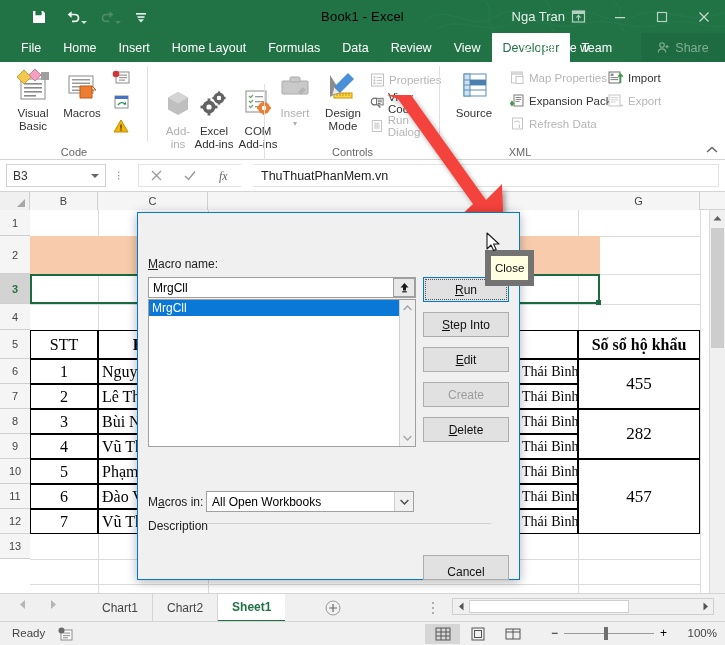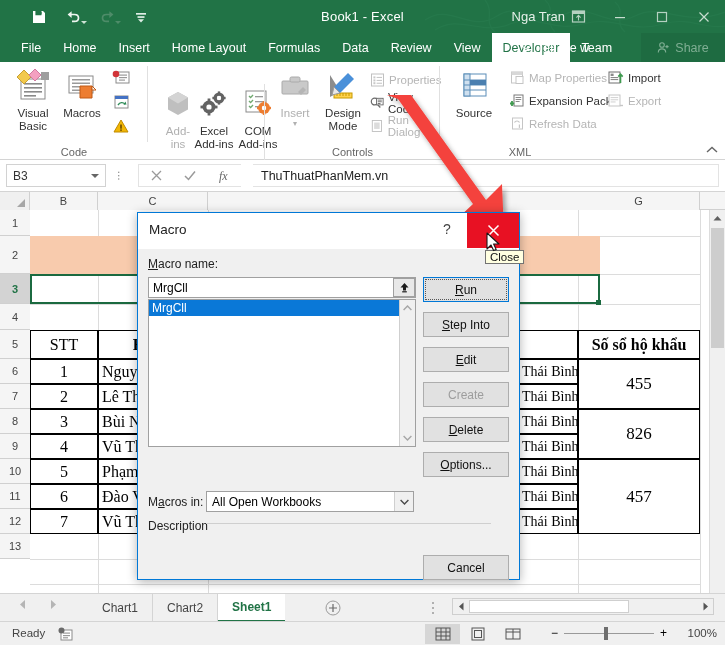--- a/index.html
+++ b/index.html
@@ -19,21 +19,21 @@
   }
   .tb-swirl { position:absolute; right:0; top:0; width:300px; height:33px; opacity:.35; }
   .qat { position:absolute; left:22px; top:0; height:33px; display:flex; align-items:center; gap:0px; }
   .qat-btn { width:34px; height:26px; display:flex; align-items:center; justify-content:center; position:relative; }
   .qat-btn svg { display:block; }
   .qat-caret { position:absolute; right:3px; bottom:6px; width:0;height:0;
     border-left:3px solid transparent;border-right:3px solid transparent;border-top:3.5px solid #cfe3d6; }
   .title-text {
     position:absolute; left:0; top:0; width:725px; height:33px;
     display:flex; align-items:center; justify-content:center;
-    font-size:13px; color:#ffffff; letter-spacing:.2px;
+    font-size:13px; color:#000000; letter-spacing:.2px;
   }
   .user-name { position:absolute; right:160px; top:9px; font-size:13px; color:#e6f0e9; }
   .win-btns { position:absolute; right:0; top:0; height:33px; display:flex; }
   .win-btn { width:42px; height:33px; display:flex; align-items:center; justify-content:center; }
   .win-btn svg { display:block; opacity:.85 }
 
   
   .tabbar {
     position:absolute; left:0; top:33px; width:725px; height:29px;
     background:#217346;
@@ -157,21 +157,21 @@
     display:flex; align-items:center; justify-content:center; font-size:12px; color:#111;
   }
   .dbtn.primary { border:1px solid #0078d7; outline:none; }
   .dbtn.primary .inner { position:absolute; left:1px; right:1px; top:1px; bottom:1px; border:1px dotted #555; }
   .dbtn.dis { color:#9d9d9d; }
   .combo { position:absolute; left:68px; top:242px; width:208px; height:21px; background:#fff; border:1px solid #a0a0a0;
     display:flex; align-items:center; padding-left:5px; font-size:12px; color:#000;}
   .combo .cb-btn { position:absolute; right:0; top:0; width:19px; height:19px; background:#f0f0f0; border-left:1px solid #cfcfcf;
     display:flex; align-items:center; justify-content:center;}
   .desc-line { position:absolute; left:68px; top:274px; width:285px; height:1px; background:#cfcfcf; }
-  .tooltip { position:absolute; left:485px; top:250px; background:#ffffe1; border:1px solid #737373; padding:0 4px;
+  .tooltip { position:absolute; left:485px; top:250px; background:#ffffe1; border:6px solid #737373; padding:6px 4px;
     font-size:11.5px; color:#111; }
   .cursor { position:absolute; left:486px; top:232px; }
 
   .arrow { position:absolute; left:385px; top:95px; pointer-events:none; }
   u { text-decoration: underline; }
 </style>
 </head>
 <body>
 
 <div class="app">
@@ -689,21 +689,21 @@
       <div class="bx" style="left:0;   top:299px; width:68px;  height:25px;"></div>
       <div class="bx" style="left:68px;  top:299px; width:110px; height:25px;"></div>
       <div class="bx" style="left:488px; top:299px; width:60px;  height:25px;"></div>
       <div class="cell" style="left:0; top:299px; width:68px; height:25px; justify-content:center; font-size:16px;">7</div>
       <div class="cell" style="left:72px; top:299px; width:106px; height:25px; font-size:16px;">Vũ Thị N</div>
       <div class="cell" style="left:492px; top:299px; width:56px; height:25px; font-size:14px;">Thái Bình</div>
 
       <div class="bx" style="left:548px; top:149px; width:122px; height:50px;"></div>
       <div class="cell" style="left:548px; top:149px; width:122px; height:50px; justify-content:center; font-size:17px;">455</div>
       <div class="bx" style="left:548px; top:199px; width:122px; height:50px;"></div>
-      <div class="cell" style="left:548px; top:199px; width:122px; height:50px; justify-content:center; font-size:17px;">826</div>
+      <div class="cell" style="left:548px; top:199px; width:122px; height:50px; justify-content:center; font-size:17px;">282</div>
       <div class="bx" style="left:548px; top:249px; width:122px; height:75px;"></div>
       <div class="cell" style="left:548px; top:249px; width:122px; height:75px; justify-content:center; font-size:17px;">457</div>
 
       <div class="selbox" style="left:0; top:64px; width:570px; height:30px;"></div>
       <div class="selhandle" style="left:566px; top:90px;"></div>
     </div>
 
     <div class="vscroll">
       <div class="vs-arrow" style="top:0;">
         <svg width="9" height="7" viewBox="0 0 9 7">
@@ -801,29 +801,20 @@
       <filter id="shd" x="-30%" y="-30%" width="180%" height="180%">
         <feDropShadow dx="3" dy="4" stdDeviation="2.5" flood-color="#000" flood-opacity="0.35"></feDropShadow>
       </filter>
     </defs>
     <g filter="url(#shd)" fill="#F4433C">
       <path d="M2 0 L26 0 L101 105 L117 89 L119 138 L72 124 L88 109 L13 4 Z"></path>
     </g>
   </svg>
 
   <div class="dialog">
-    <div class="dlg-title">
-      <span class="t">Macro</span>
-      <span class="dlg-help">?</span>
-      <div class="dlg-close">
-        <svg width="15" height="15" viewBox="0 0 15 15">
-            <path d="M2.5 2.5l10 10M12.5 2.5l-10 10" stroke="#fff" stroke-width="1.5"></path>
-          </svg>
-      </div>
-    </div>
 
     <div class="dlg-body">
       <span class="lbl" style="left:10px; top:8px;"><u>M</u>acro name:</span>
 
       <div class="dlg-input">
         <span>MrgCll</span>
         <span class="inp-btn">
           <svg width="11" height="11" viewBox="0 0 11 11">
               <path d="M5.5 1l4 4.5H7v3H4v-3H1.5z" fill="#1a1a1a"></path>
               <rect x="3.2" y="9.2" width="4.6" height="1.2" fill="#1a1a1a"></rect>
@@ -856,24 +847,21 @@
       </div>
       <div class="dbtn" style="top:98px;">
         <span><u>E</u>dit</span>
       </div>
       <div class="dbtn dis" style="top:133px;">
         <span>Create</span>
       </div>
       <div class="dbtn" style="top:168px;">
         <span><u>D</u>elete</span>
       </div>
-      <div class="dbtn" style="top:203px;">
-        <span><u>O</u>ptions...</span>
-      </div>
-      <div class="dbtn" style="top:306px;">
+      <div class="dbtn" style="top:306px;align-items:flex-end;">
         <span>Cancel</span>
       </div>
 
       <span class="lbl" style="left:10px; top:246px;">M<u>a</u>cros in:</span>
       <div class="combo">
         <span>All Open Workbooks</span>
         <span class="cb-btn">
           <svg width="9" height="6" viewBox="0 0 9 6">
               <path d="M0.6 1L4.5 5 8.4 1" fill="none" stroke="#4a4a4a" stroke-width="1.4"></path>
             </svg>

